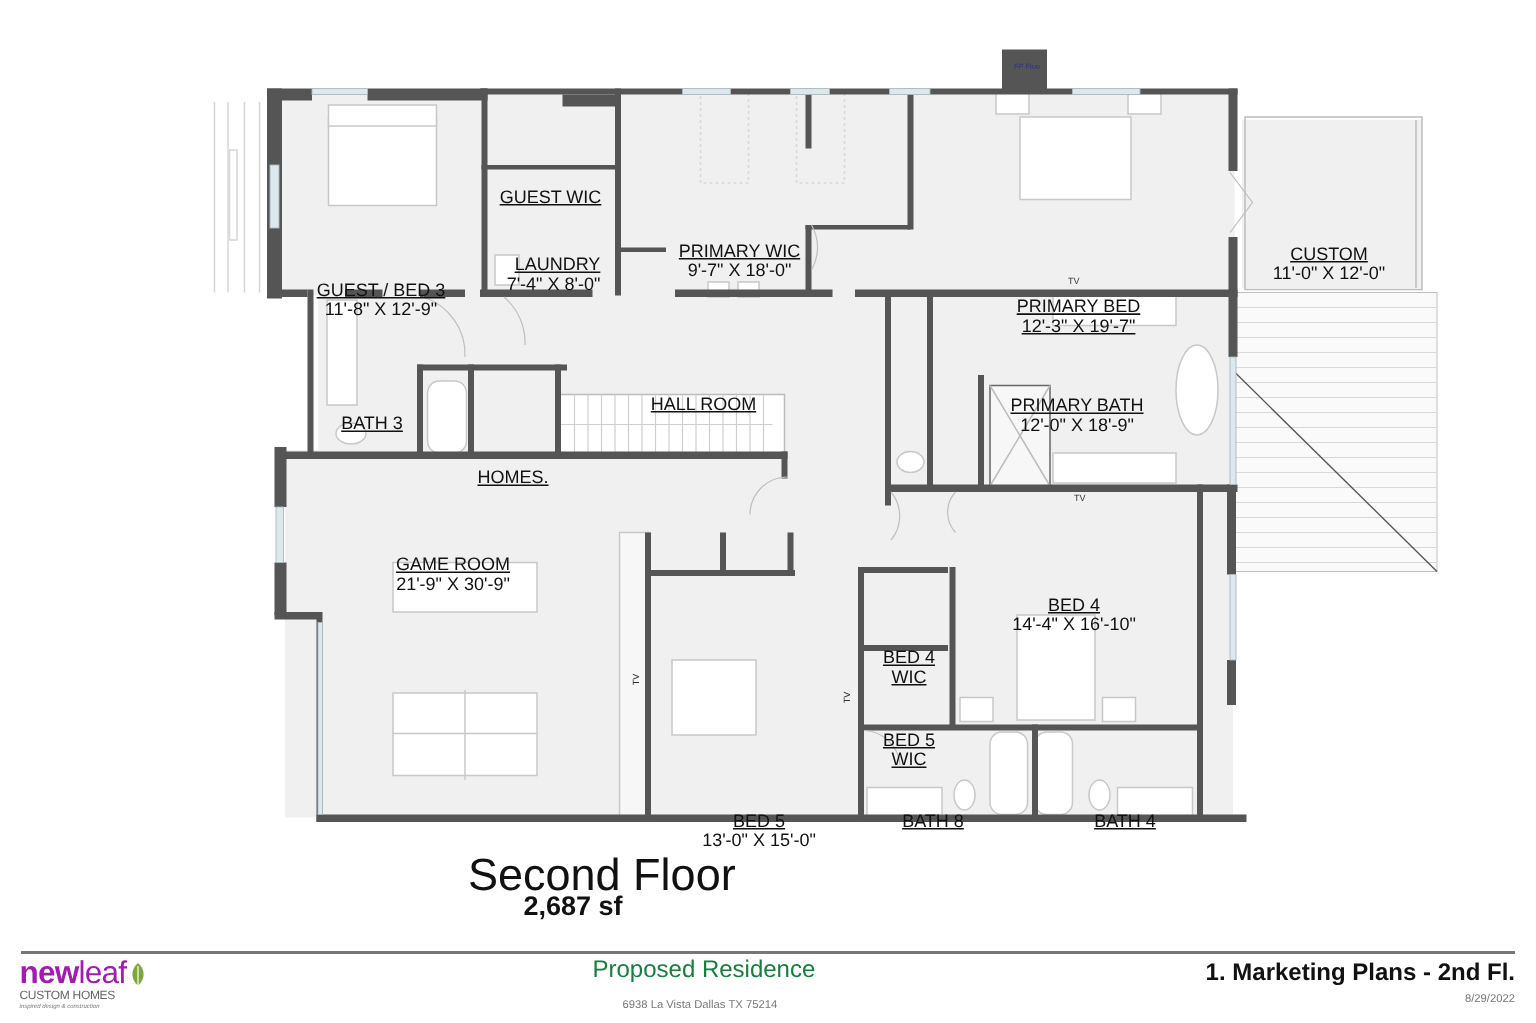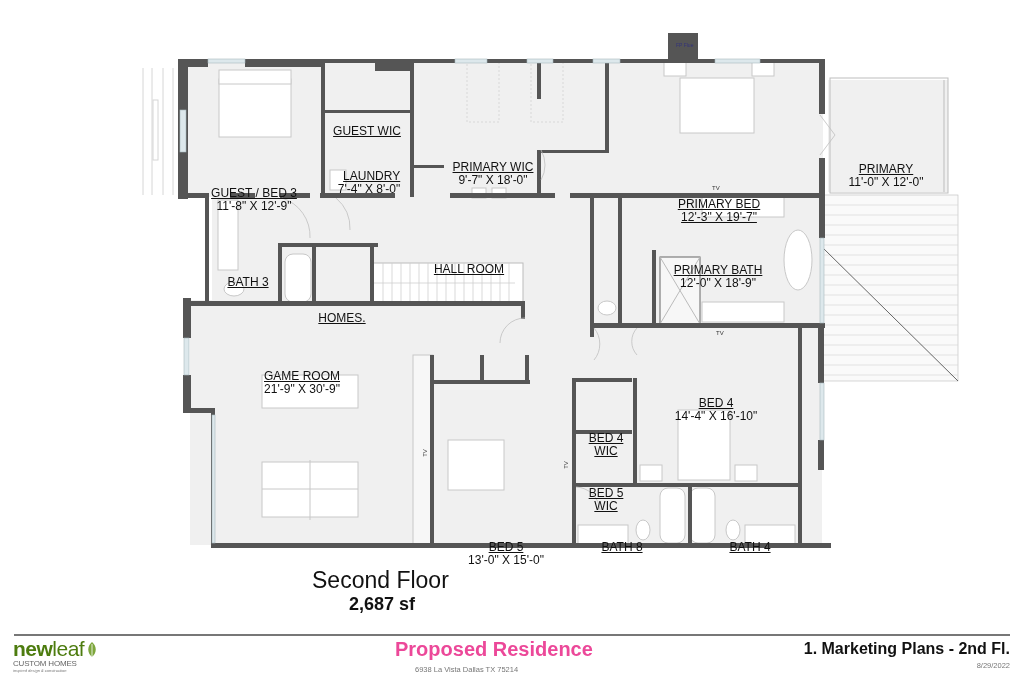--- a/index.html
+++ b/index.html
@@ -2,30 +2,30 @@
 <html><head>
 <meta charset="utf-8">
 <style>
   html, body { margin:0; padding:0; background:#ffffff; }
   body { width:1024px; height:682px; position:relative; overflow:hidden; font-family:"Liberation Sans", sans-serif; color:#111; }
   #plan { position:absolute; left:0; top:0; width:1024px; height:620px; }
   .room-label { position:absolute; text-align:center; font-size:12px; line-height:13px; color:#111; white-space:nowrap; transform:translateX(-50%);margin-top:41px; }
   .room-label .name { text-decoration:underline; display:block; }
   .room-label .dim { display:block; }
   .tv { position:absolute; font-size:6px; color:#333; }
-  .floor-title { position:absolute; left:312px; top:567px; font-size:23px; color:#111; }
+  .floor-title { position:absolute; left:312px; top:567px; font-size:30px; color:#111; }
   .floor-area { position:absolute; left:349px; top:594px; font-size:18px; color:#111;font-weight:bold; }
   .rule { position:absolute; left:14px; right:14px; top:634px; height:2px; background:#777; }
   .logo { position:absolute; left:13px; top:639px; width:80px; height:36px; }
-  .logo .nl { font-size:21px; font-weight:bold; color:#4d7c0f; letter-spacing:-0.5px; line-height:20px; }
+  .logo .nl { font-size:21px; font-weight:bold; color:#a21caf; letter-spacing:-0.5px; line-height:20px; }
   .logo .nl .light { font-weight:normal; }
   .logo .ch { font-size:8px; color:#666; line-height:9px; letter-spacing:-0.2px; }
   .logo .tag { font-size:4px; color:#777; font-style:italic; line-height:5px; }
   .leaf { position:absolute; left:73px; top:2px; }
-  .project { position:absolute; left:395px; top:638px; font-size:20px; color:#ec4899;font-weight:bold; }
+  .project { position:absolute; left:395px; top:638px; font-size:16px; color:#15803d; }
   .address { position:absolute; left:415px; top:665px; font-size:7.5px; color:#777; }
   .sheet { position:absolute; right:14px; top:640px; font-size:16px; color:#111;font-weight:bold; }
   .date { position:absolute; right:14px; top:661px; font-size:7.5px; color:#777; }
   .fp { position:absolute; left:676px; top:42px; font-size:5px; color:#33337a; }
 </style>
 </head>
 <body>
 
 <svg id="plan" viewBox="0 0 1024 620" xmlns="http://www.w3.org/2000/svg">
 
@@ -251,21 +251,21 @@
 </div>
 <div class="room-label" style="left:493px;top:120px;">
   <span class="name">PRIMARY WIC</span>
   <span class="dim">9'-7" X 18'-0"</span>
 </div>
 <div class="room-label" style="left:719px;top:157px;text-decoration:underline;">
   <span class="name">PRIMARY BED</span>
   <span class="dim">12'-3" X 19'-7"</span>
 </div>
 <div class="room-label" style="left:886px;top:122px;">
-  <span class="name">PRIMARY</span>
+  <span class="name">CUSTOM</span>
   <span class="dim">11'-0" X 12'-0"</span>
 </div>
 <div class="room-label" style="left:248px;top:235px;">
   <span class="name">BATH 3</span>
 </div>
 <div class="room-label" style="left:469px;top:222px;">
   <span class="name">HALL ROOM</span>
 </div>
 <div class="room-label" style="left:342px;top:271px;">
   <span class="name">HOMES.</span>

